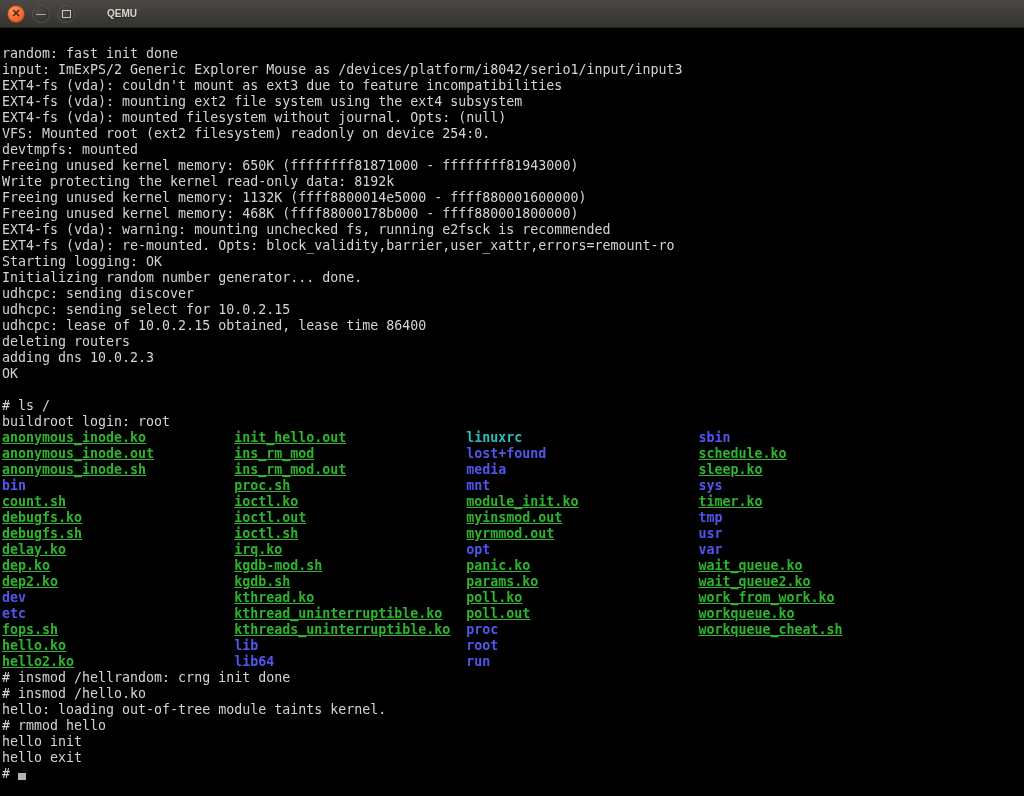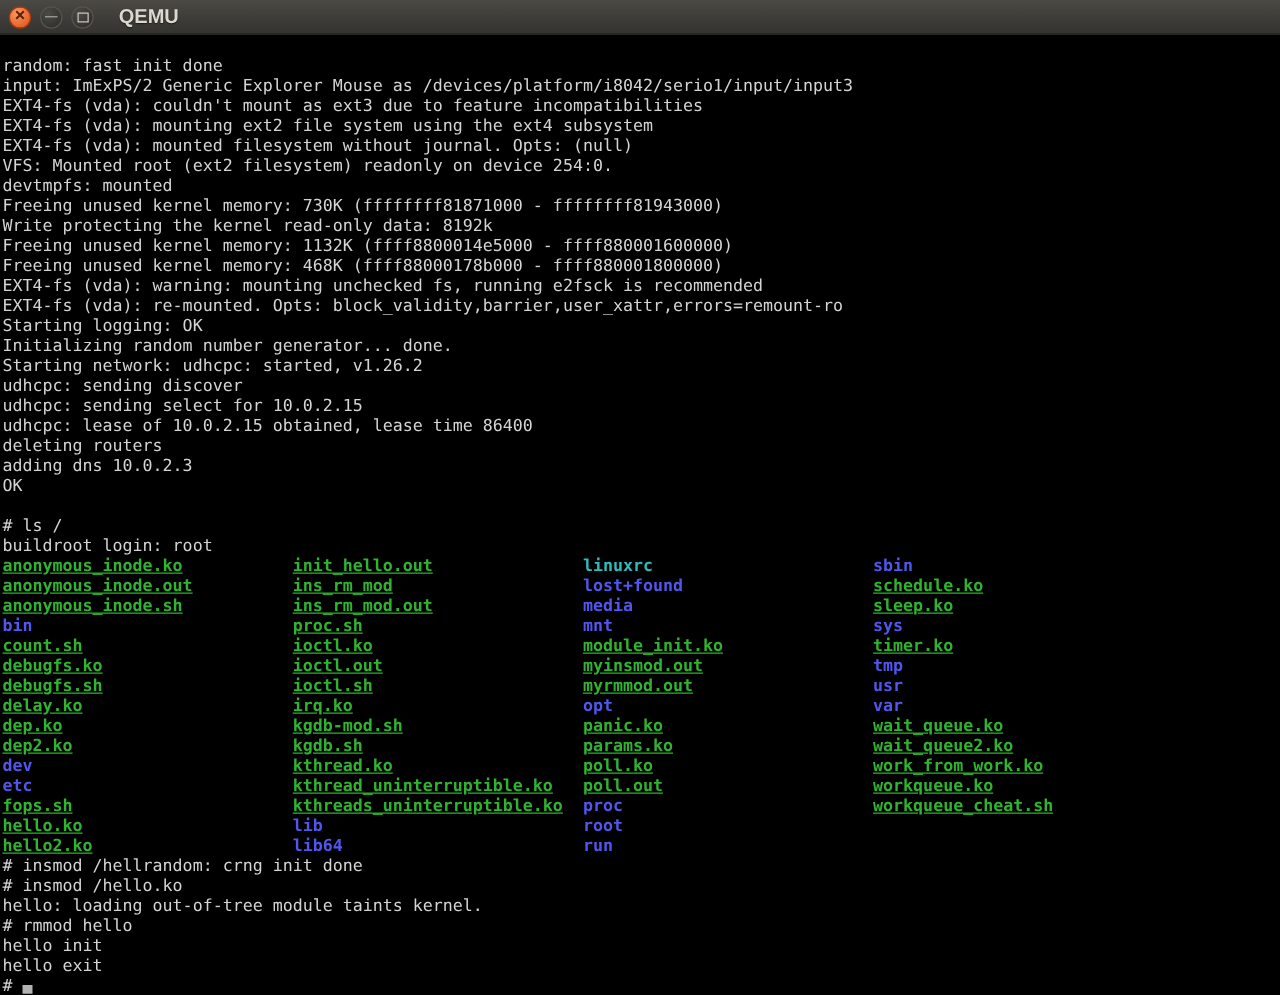--- a/index.html
+++ b/index.html
@@ -46,22 +46,22 @@
     font-size: 10px;
     line-height: 1;
   }
   .wbtn .sq {
     width: 7px;
     height: 6px;
     border: 1px solid #c9c5bb;
     display: block;
   }
   .wtitle {
-    margin-left: 20px;
-    font-size: 16px;
+    margin-left: 32px;
+    font-size: 10px;
     font-weight: bold;
     color: #dcd8cf;
     text-shadow: 0 1px 1px rgba(0,0,0,.5);
   }
   
   .term {
     position: absolute;
     top: 28px;
     left: 0;
     width: 1024px;
@@ -114,29 +114,28 @@
 
 <div class="term">
   <div id="boot-log">
       <div class="line">random: fast init done</div>
       <div class="line">input: ImExPS/2 Generic Explorer Mouse as /devices/platform/i8042/serio1/input/input3</div>
       <div class="line">EXT4-fs (vda): couldn't mount as ext3 due to feature incompatibilities</div>
       <div class="line">EXT4-fs (vda): mounting ext2 file system using the ext4 subsystem</div>
       <div class="line">EXT4-fs (vda): mounted filesystem without journal. Opts: (null)</div>
       <div class="line">VFS: Mounted root (ext2 filesystem) readonly on device 254:0.</div>
       <div class="line">devtmpfs: mounted</div>
-      <div class="line">Freeing unused kernel memory: 730K (ffffffff81871000 - ffffffff81943000)</div>
+      <div class="line">Freeing unused kernel memory: 650K (ffffffff81871000 - ffffffff81943000)</div>
       <div class="line">Write protecting the kernel read-only data: 8192k</div>
       <div class="line">Freeing unused kernel memory: 1132K (ffff8800014e5000 - ffff880001600000)</div>
       <div class="line">Freeing unused kernel memory: 468K (ffff88000178b000 - ffff880001800000)</div>
       <div class="line">EXT4-fs (vda): warning: mounting unchecked fs, running e2fsck is recommended</div>
       <div class="line">EXT4-fs (vda): re-mounted. Opts: block_validity,barrier,user_xattr,errors=remount-ro</div>
       <div class="line">Starting logging: OK</div>
       <div class="line">Initializing random number generator... done.</div>
-      <div class="line">Starting network: udhcpc: started, v1.26.2</div>
       <div class="line">udhcpc: sending discover</div>
       <div class="line">udhcpc: sending select for 10.0.2.15</div>
       <div class="line">udhcpc: lease of 10.0.2.15 obtained, lease time 86400</div>
       <div class="line">deleting routers</div>
       <div class="line">adding dns 10.0.2.3</div>
       <div class="line">OK</div>
       <div class="line"></div>
       <div class="line"># ls /</div>
       <div class="line">buildroot login: root</div>
     </div>

